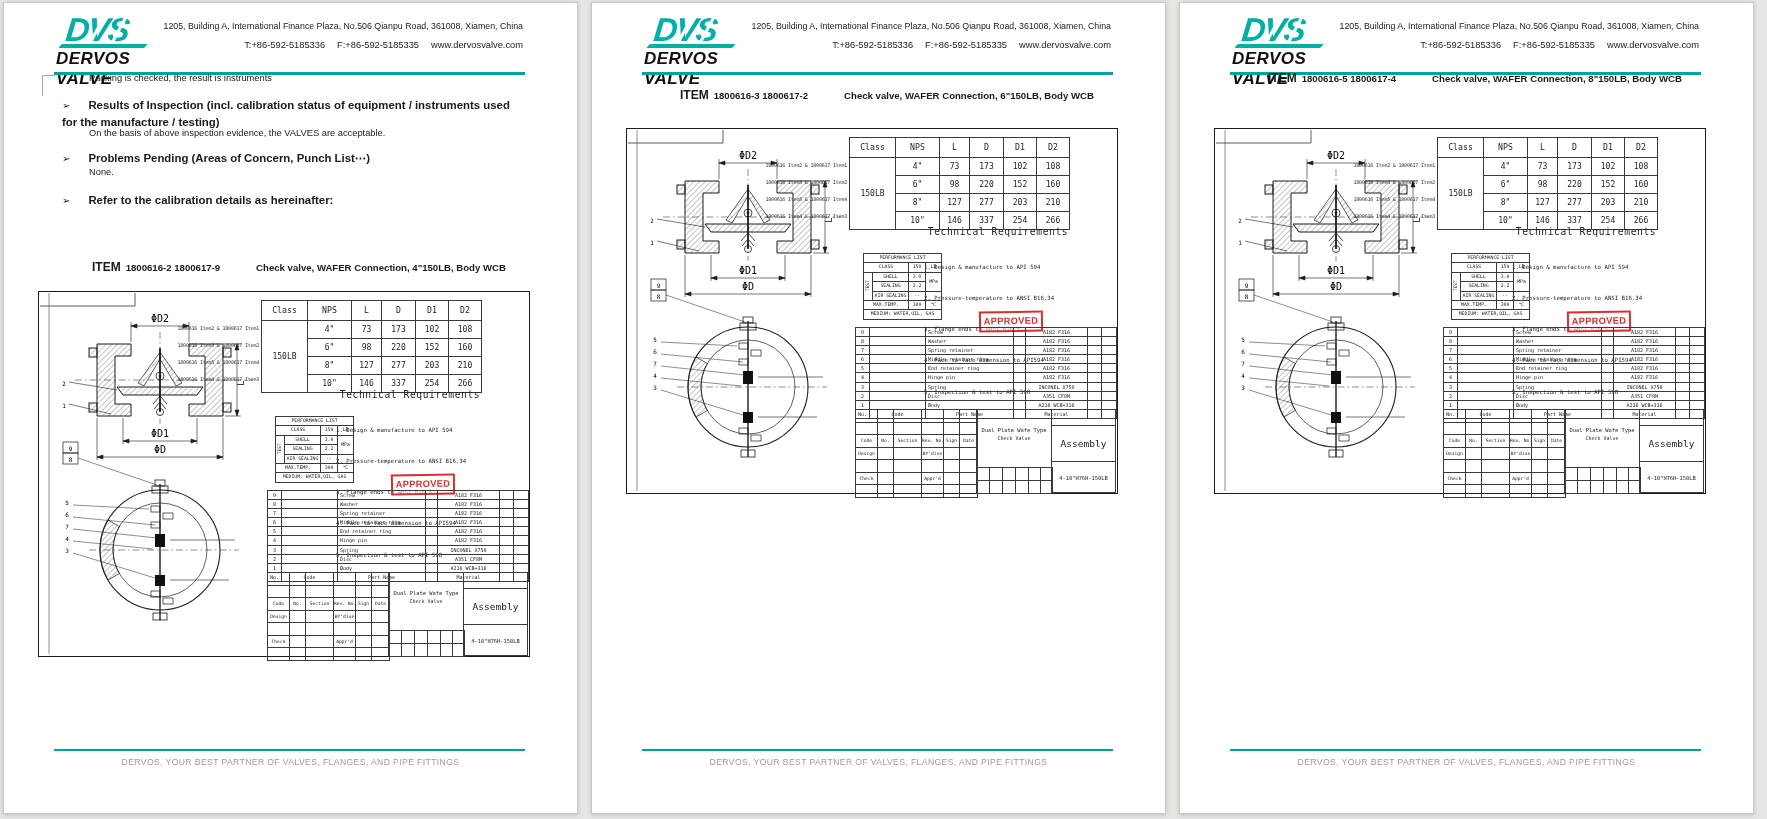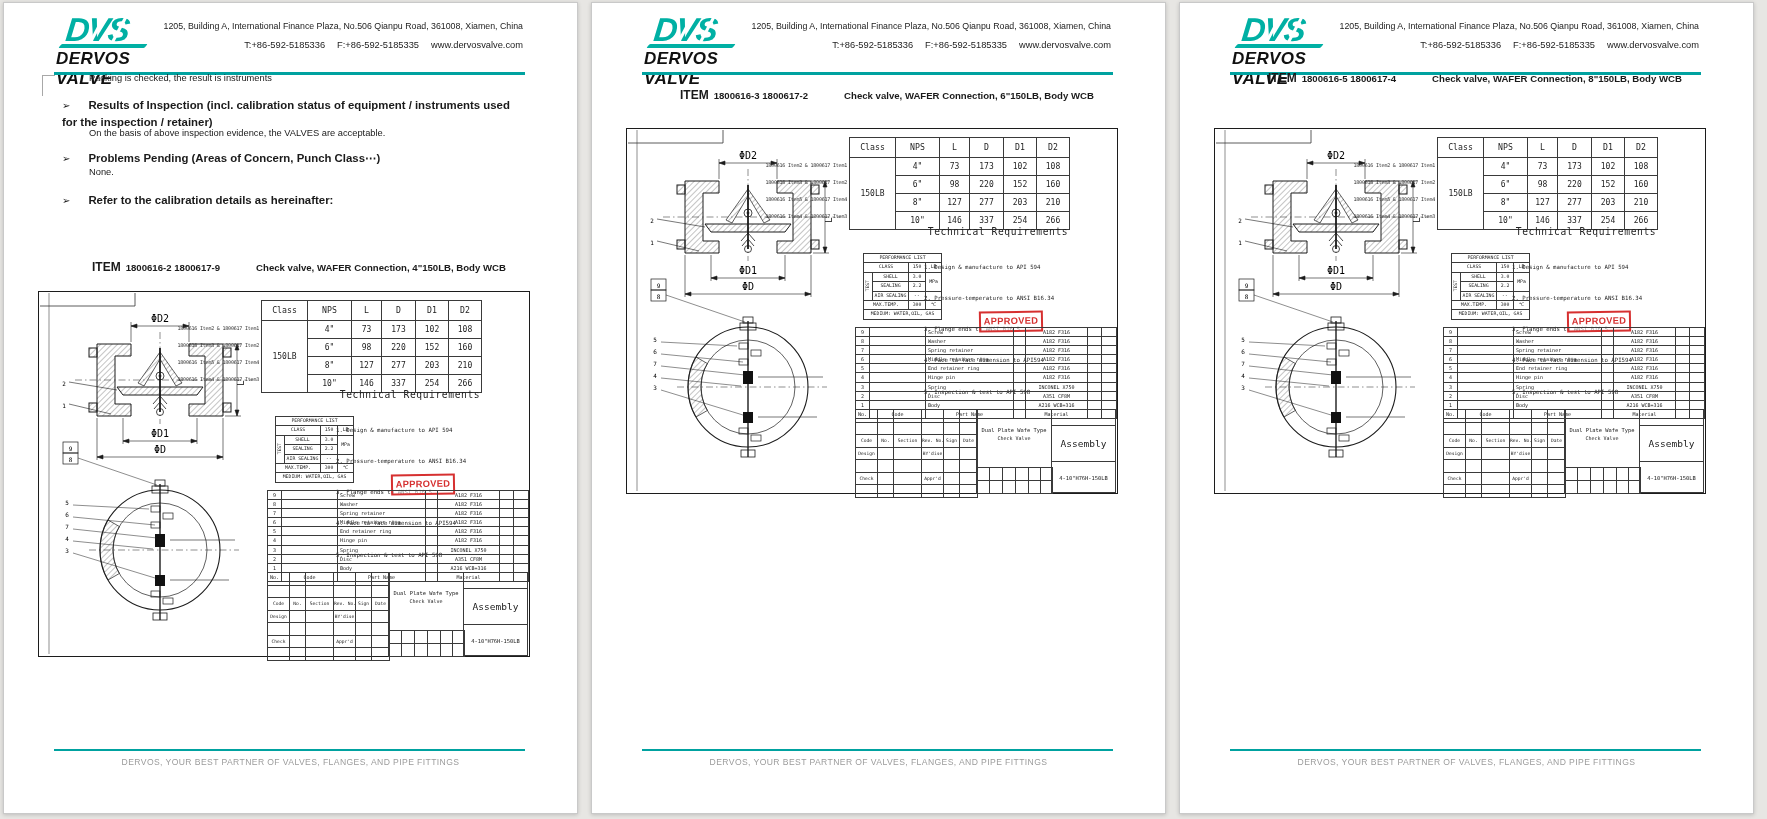--- a/index.html
+++ b/index.html
@@ -91,23 +91,23 @@
     <div class="logo-sub">DERVOS VALVE</div>
   </div>
   <div class="hdr-addr">
     <div>1205, Building A, International Finance Plaza, No.506 Qianpu Road, 361008, Xiamen, China</div>
     <div class="l2"><span>T:+86-592-5185336</span><span class="gap"></span><span>F:+86-592-5185335</span><span class="gap"></span><span>www.dervosvalve.com</span></div>
   </div>
   <div class="hdr-rule"></div>
   <div class="artifact-tl"></div>
 
   <div class="note" style="left:85px;top:70px">Packing is checked, the result is instruments</div>
-  <div class="bullet" style="top:94px"><span class="bchar">➢</span><span>Results of Inspection (incl. calibration status of equipment / instruments used</span><br><span>for the inspection / retainer)</span></div>
+  <div class="bullet" style="top:94px"><span class="bchar">➢</span><span>Results of Inspection (incl. calibration status of equipment / instruments used</span><br><span>for the manufacture / testing)</span></div>
   <div class="note" style="left:85px;top:125px">On the basis of above inspection evidence, the VALVES are acceptable.</div>
-  <div class="bullet" style="top:147px"><span class="bchar">➢</span><span>Problems Pending (Areas of Concern, Punch Class⋯)</span></div>
+  <div class="bullet" style="top:147px"><span class="bchar">➢</span><span>Problems Pending (Areas of Concern, Punch List⋯)</span></div>
   <div class="note" style="left:85px;top:164px">None.</div>
   <div class="bullet" style="top:189px"><span class="bchar">➢</span><span>Refer to the calibration details as hereinafter:</span></div>
 
   <div class="item-line" style="top:254px">
     <span class="w">ITEM</span><span class="c">1800616-2 1800617-9</span><span class="d">Check valve, WAFER Connection, 4"150LB, Body WCB</span>
   </div>
   <div style="position:absolute;left:34px;top:288px">
   <div class="drawing">
     <svg class="valve-svg" width="489" height="363" viewBox="0 0 489 363">
       <defs>

